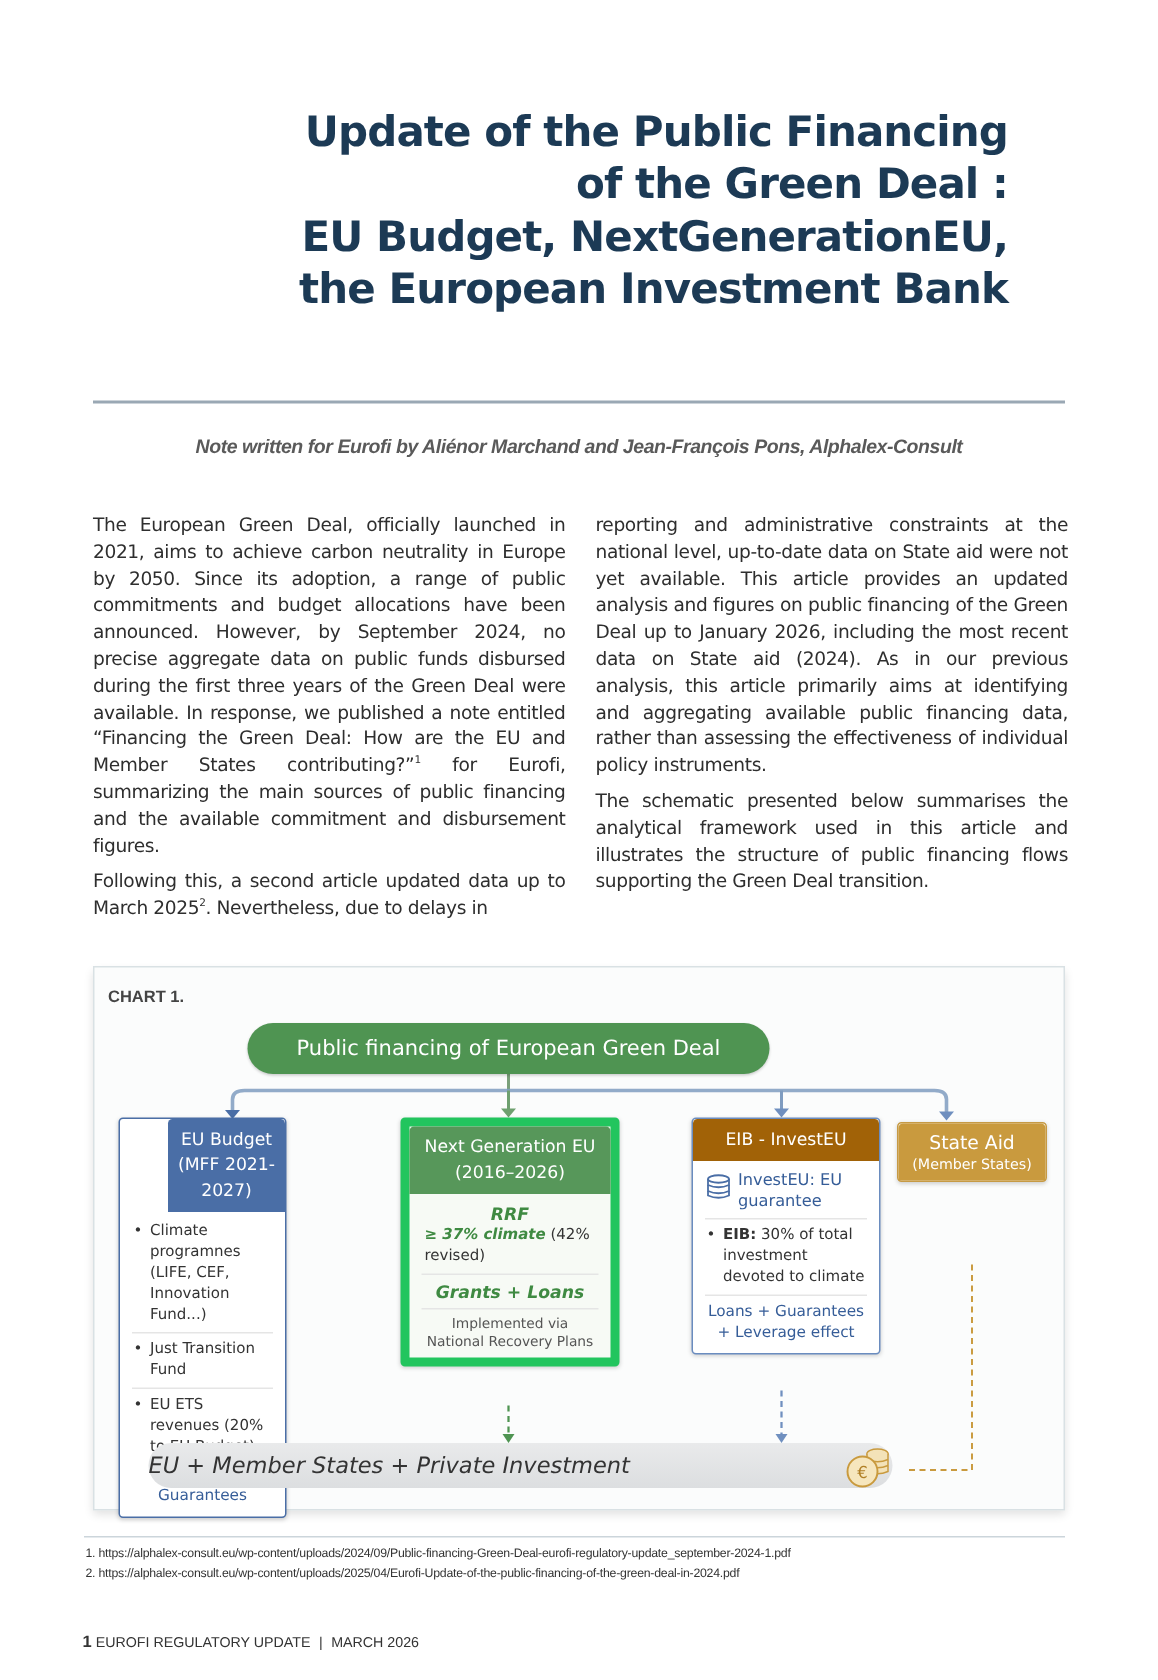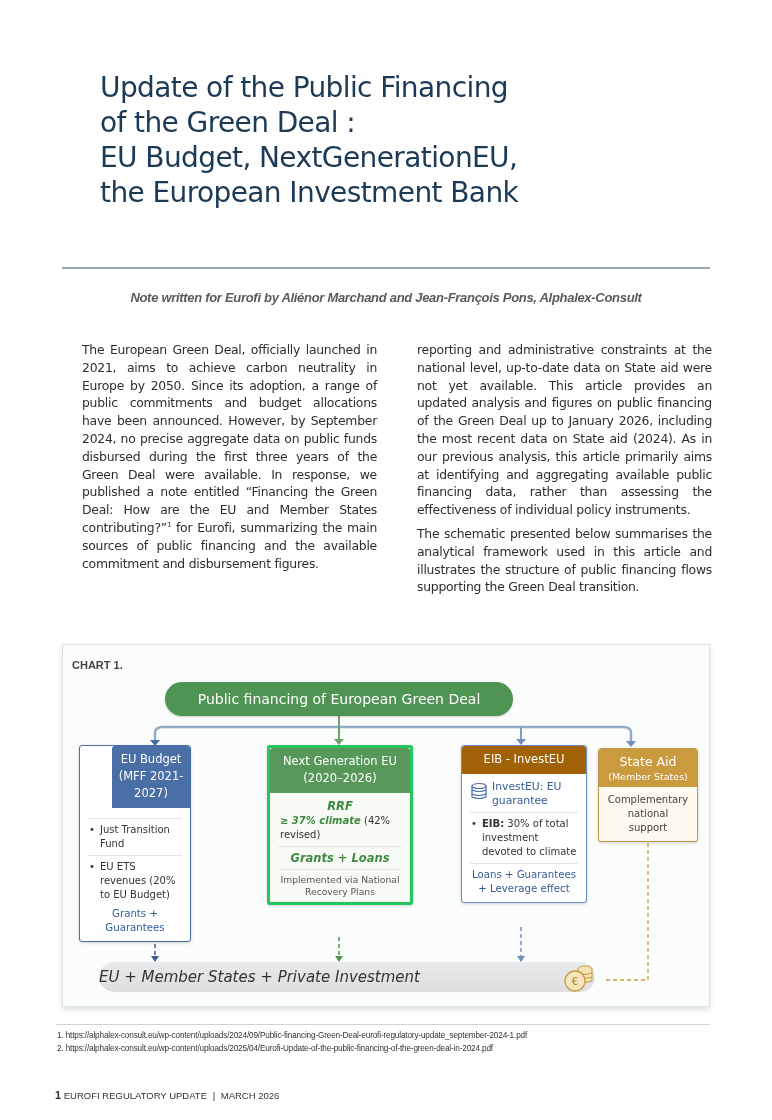--- a/index.html
+++ b/index.html
@@ -1,40 +1,40 @@
 <!DOCTYPE html>
 <html><head>
 <meta charset="utf-8">
 <style>
   * { box-sizing: border-box; margin: 0; padding: 0; }
   html, body { width: 772px; height: 1120px; background: #ffffff; overflow: hidden; }
   body { position: relative; font-family: "DejaVu Sans", sans-serif; color: #333; }
 
   .title {
     position: absolute; left: 100px; top: 70px; width: 572px;
-    text-align: left; color: #1c3a55;
-    font-family: "DejaVu Sans", sans-serif; font-weight: normal;
+    text-align: right; color: #1c3a55;
+    font-family: "DejaVu Sans", sans-serif; font-weight: bold;
     font-size: 28px; line-height: 35px; letter-spacing: -0.6px;
   }
   .title div { white-space: nowrap; }
   .title-rule {
     position: absolute; left: 62px; top: 267px; width: 648px; height: 2px; background: #9aa8b4;
   }
   .byline {
     position: absolute; left: 62px; top: 290px; width: 648px; text-align: center;
     font-family: "Liberation Sans", sans-serif; font-style: italic; font-weight: bold;
     font-size: 13px; color: #5a5a5a; letter-spacing: -0.3px;
   }
 
   .col {
     position: absolute; top: 341px; width: 315px;
     font-family: "DejaVu Sans", sans-serif; font-size: 12.4px; line-height: 17.8px; color: #2e2e2e;
     text-align: justify; letter-spacing: -0.25px;
   }
-  .col p { margin-bottom: 6px; margin-left: 20px; }
+  .col p { margin-bottom: 6px; }
   .col-left { left: 62px; }
   .col-right { left: 397px; }
   sup { font-size: 7px; vertical-align: super; line-height: 0; }
 
   
   .chart {
     position: absolute; left: 62px; top: 644px; width: 648px; height: 363px;
     background: #fbfcfc; border: 1px solid #d9e1e4;
     box-shadow: 0 3px 6px rgba(0,0,0,0.12);
   }
@@ -61,21 +61,21 @@
   .box-body { padding: 6px 8px; font-size: 10px; line-height: 14px; color: #333; border-radius: 12px; }
   .bullet { position: relative; padding-left: 12px; }
   .bullet::before { content: "•"; position: absolute; left: 1px; top: 0; }
   .sep { border-top: 1px solid #e5e5e5; margin: 4px 0; }
   .foot-link { text-align: center; font-size: 10.2px; }
 
   .box-eu { left: 16px; top: 100px; width: 112px; border: 1px solid #4a6ea6; }
   .box-eu .box-head { background: #4a6ea6; margin-left: 32px; }
   .box-eu .foot-link { color: #365d98; }
 
-  .box-ngeu { left: 204px; top: 100px; width: 146px; border: 3px solid #22c55e; background: #f7faf5; }
+  .box-ngeu { left: 204px; top: 100px; width: 146px; border: 6px solid #22c55e; background: #f7faf5; }
   .box-ngeu .box-head { background: #57975a; }
   .green-b { color: #3f8a42; font-weight: bold; font-style: italic; }
   .box-ngeu .center { text-align: center; }
   .box-ngeu .foot-link { color: #3f8a42; font-size: 11.5px; }
   .box-ngeu .impl { text-align: center; font-size: 9.2px; color: #555; line-height: 12px; }
 
   .box-eib { left: 398px; top: 100px; width: 126px; border: 1px solid #6a8cbf; }
   .box-eib .box-head { background: #a16207; }
   .box-eib .guar { color: #365d98; font-size: 10.8px; line-height: 14px; padding-left: 22px; position: relative; }
   .box-eib .foot-link { color: #365d98; }
@@ -113,20 +113,21 @@
   <div>Update of the Public Financing</div>
   <div>of the Green Deal :</div>
   <div>EU Budget, NextGenerationEU,</div>
   <div>the European Investment Bank</div>
 </div>
 <div class="title-rule"></div>
 <div class="byline">Note written for Eurofi by Aliénor Marchand and Jean-François Pons, Alphalex-Consult</div>
 
 <div class="col col-left">
   <p><span>The European Green Deal, officially launched in 2021, aims to achieve carbon neutrality in Europe by 2050. Since its adoption, a range of public commitments and budget allocations have been announced. However, by September 2024, no precise aggregate data on public funds disbursed during the first three years of the Green Deal were available. In response, we published a note entitled “Financing the Green Deal: How are the EU and Member States contributing?”</span><sup>1</sup><span> for Eurofi, summarizing the main sources of public financing and the available commitment and disbursement figures.</span></p>
+  <p><span>Following this, a second article updated data up to March 2025</span><sup>2</sup><span>. Nevertheless, due to delays in</span></p>
 </div>
 <div class="col col-right">
   <p>reporting and administrative constraints at the national level, up-to-date data on State aid were not yet available. This article provides an updated analysis and figures on public financing of the Green Deal up to January 2026, including the most recent data on State aid (2024). As in our previous analysis, this article primarily aims at identifying and aggregating available public financing data, rather than assessing the effectiveness of individual policy instruments.</p>
   <p>The schematic presented below summarises the analytical framework used in this article and illustrates the structure of public financing flows supporting the Green Deal transition.</p>
 </div>
 
 <div class="chart">
   <div class="chart-label">CHART 1.</div>
 
   <svg class="connector" width="648" height="363">
@@ -150,32 +151,33 @@
   </svg>
 
   <div class="root-pill">Public financing of European Green Deal</div>
 
   <div class="box box-eu">
     <div class="box-head">
       <div>EU Budget</div>
       <div>(MFF 2021-2027)</div>
     </div>
     <div class="box-body">
+      <div class="bullet">Climate programnes (LIFE, CEF, Innovation Fund...)</div>
       <div class="sep"></div>
       <div class="bullet">Just Transition Fund</div>
       <div class="sep"></div>
       <div class="bullet">EU ETS revenues (20% to EU Budget)</div>
       <div class="foot-link" style="margin-top:5px">Grants + Guarantees</div>
     </div>
   </div>
 
   <div class="box box-ngeu">
     <div class="box-head">
       <div>Next Generation EU</div>
-      <div>(2020–2026)</div>
+      <div>(2016–2026)</div>
     </div>
     <div class="box-body" style="padding:5px 8px 4px">
       <div class="center green-b" style="font-size:11.5px;line-height:16px">RRF</div>
       <div style="padding-left:2px"><span class="green-b">≥ 37% climate</span><span> (42% revised)</span></div>
       <div class="sep"></div>
       <div class="foot-link green-b">Grants + Loans</div>
       <div class="sep"></div>
       <div class="impl">Implemented via National Recovery Plans</div>
     </div>
   </div>
@@ -197,21 +199,20 @@
       <div class="sep"></div>
       <div class="foot-link">Loans + Guarantees + Leverage effect</div>
     </div>
   </div>
 
   <div class="box box-sa">
     <div class="box-head">
       <span>State Aid</span>
       <span class="sub">(Member States)</span>
     </div>
-    <div class="box-body">Complementary national support</div>
   </div>
 
   <div class="bottom-bar">EU + Member States + Private Investment</div>
   <svg class="euro-coin" width="36" height="30" viewBox="0 0 36 30">
     <ellipse cx="22" cy="6" rx="7" ry="3" fill="#f3e2b8" stroke="#c99a3e" stroke-width="1"></ellipse>
     <path d="M15 6 V18 Q22 21 29 18 V6" fill="#f3e2b8" stroke="#c99a3e" stroke-width="1"></path>
     <path d="M15 10 Q22 13 29 10 M15 14 Q22 17 29 14" fill="none" stroke="#c99a3e" stroke-width="1"></path>
     <circle cx="12" cy="18" r="10" fill="#f6e6bd" stroke="#c99a3e" stroke-width="1.3"></circle>
     <text x="12" y="22" text-anchor="middle" font-size="11" font-family="DejaVu Sans, sans-serif" fill="#b07f25">€</text>
   </svg>

